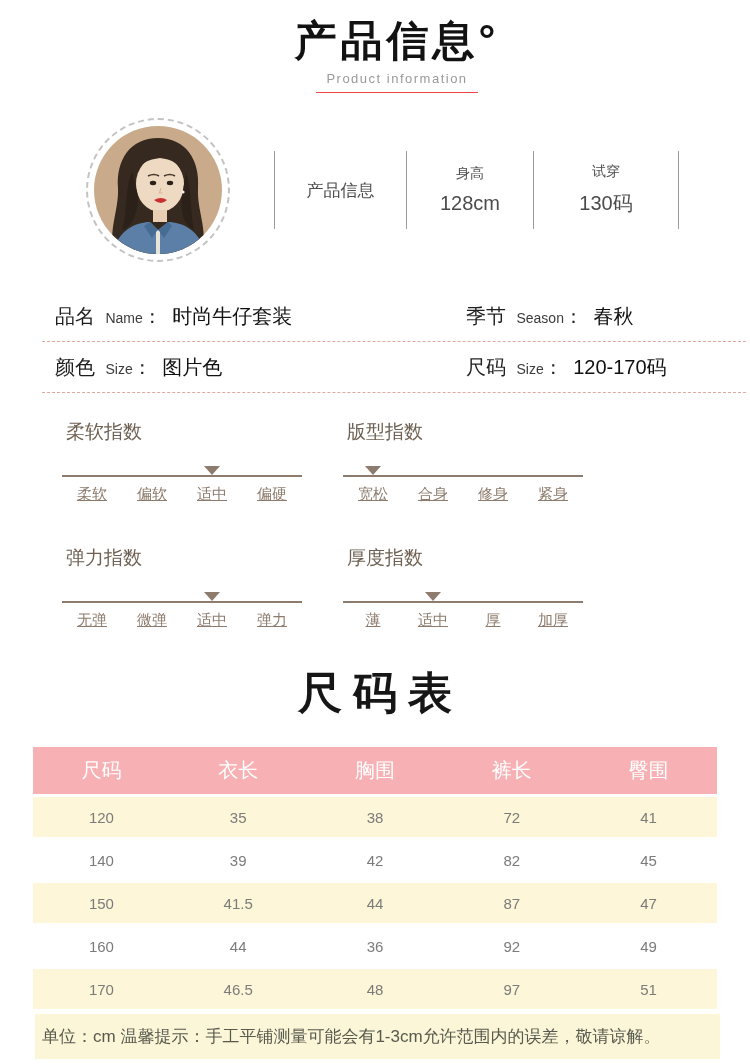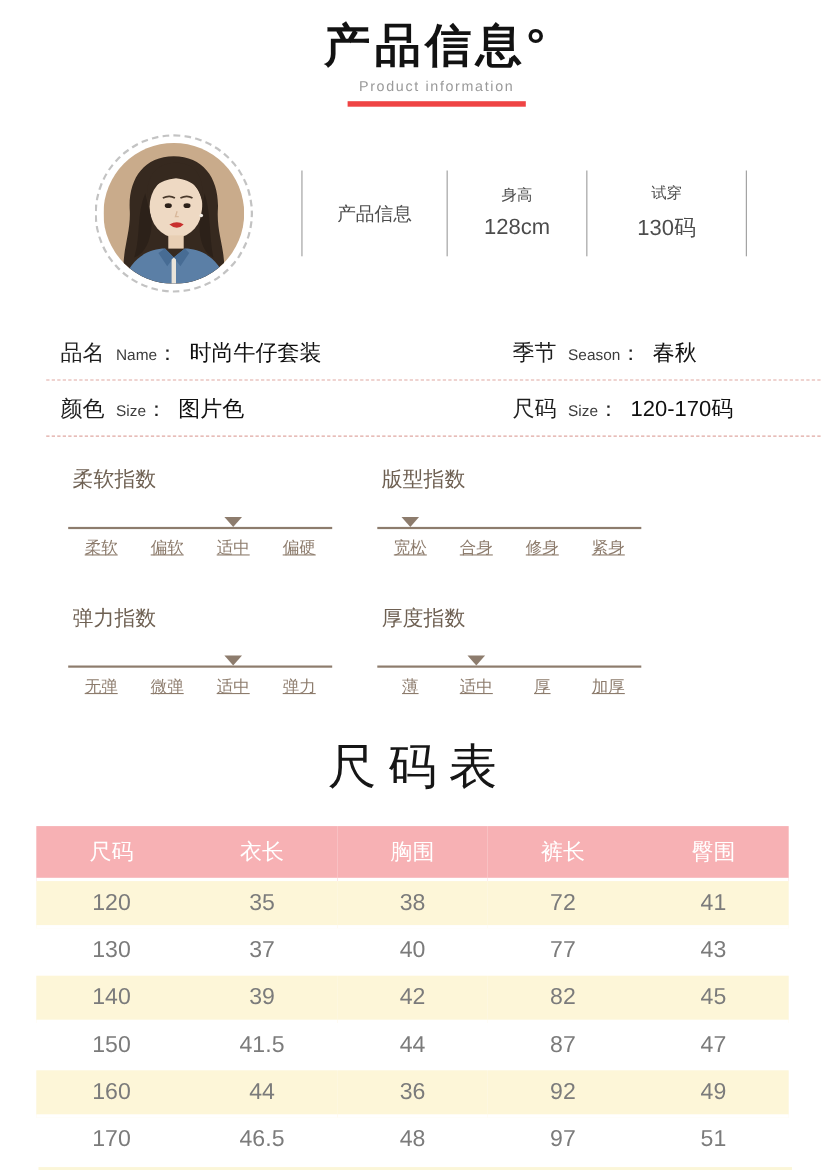--- a/index.html
+++ b/index.html
@@ -7,21 +7,21 @@
     width:750px; height:1064px; background:#fff; overflow:hidden;
     font-family:"Liberation Sans","DejaVu Sans",sans-serif; color:#222;
     position:relative;
   }
 
   
   header { text-align:center; padding-top:18px;margin-left:44px; }
   .title { font-size:42px; font-weight:900; color:#121212; letter-spacing:4px; line-height:1.1; }
   .subtitle {
     display:inline-block; font-size:13px; color:#9a9a9a; letter-spacing:1.5px;
-    margin-top:7px; padding:0 10px 6px; border-bottom:5px solid #ef4444;
+    margin-top:7px; padding:0 10px 6px; border-bottom:1px solid #ef4444;
   }
 
   
   .model { margin-top:22px; height:150px; display:flex; align-items:center; padding-left:86px; }
   .avatar-ring {
     width:140px; height:140px; border:2px dashed #c3c3c3; border-radius:50%;
     display:flex; align-items:center; justify-content:center; flex:0 0 auto;
   }
   .avatar { width:128px; height:128px; border-radius:50%; overflow:hidden; }
   .vsep { width:1px; height:78px; background:#9b9b9b; flex:0 0 auto; }
@@ -54,28 +54,28 @@
   .track { position:relative; height:12px; border-bottom:2px solid #8d7c6d; }
   .marker {
     position:absolute; bottom:0; transform:translateX(-50%);
     width:0; height:0; border-left:8px solid transparent; border-right:8px solid transparent;
     border-top:9px solid #8d7c6d;
   }
   .ticks { display:grid; grid-template-columns:repeat(4,1fr); margin-top:8px; }
   .ticks span { text-align:center; font-size:15px; color:#8d7c6d;text-decoration:underline; }
 
   
-  .chart-title { margin-top:34px; text-align:center; font-size:44px; font-weight:400; color:#161616; letter-spacing:11px; text-indent:11px; }
+  .chart-title { margin-top:34px; text-align:center; font-size:44px; font-weight:700; color:#161616; letter-spacing:11px; text-indent:11px; }
   table.size { width:684px; margin:24px auto 0; border-collapse:separate; border-spacing:0; table-layout:fixed; }
   table.size th {
     background:#f7b1b4; color:#ffffff; font-size:20px; font-weight:500;
     height:45px; text-align:center; border-bottom:3px solid #fff;
   }
   table.size td {
-    text-align:center; font-size:21px; font-weight:400; color:#7b7b7b;
+    text-align:center; font-size:15px; font-weight:400; color:#7b7b7b;
     height:38px; border-bottom:3px solid #fff; background:#ffffff;
   }
   table.size tbody tr:nth-child(odd) td { background:#fdf6d8; }
 
   
   .note {
     margin:2px 0 0 35px; width:685px; box-sizing:border-box;
     background:#fbf6d8; color:#585a4e; font-size:17px; line-height:1.25;
     padding:12px 6px 12px 7px; white-space:nowrap;
   }
@@ -222,27 +222,20 @@
     </thead>
     <tbody>
       <tr>
         <td>120</td>
         <td>35</td>
         <td>38</td>
         <td>72</td>
         <td>41</td>
       </tr>
       <tr>
-        <td>130</td>
-        <td>37</td>
-        <td>40</td>
-        <td>77</td>
-        <td>43</td>
-      </tr>
-      <tr>
         <td>140</td>
         <td>39</td>
         <td>42</td>
         <td>82</td>
         <td>45</td>
       </tr>
       <tr>
         <td>150</td>
         <td>41.5</td>
         <td>44</td>

